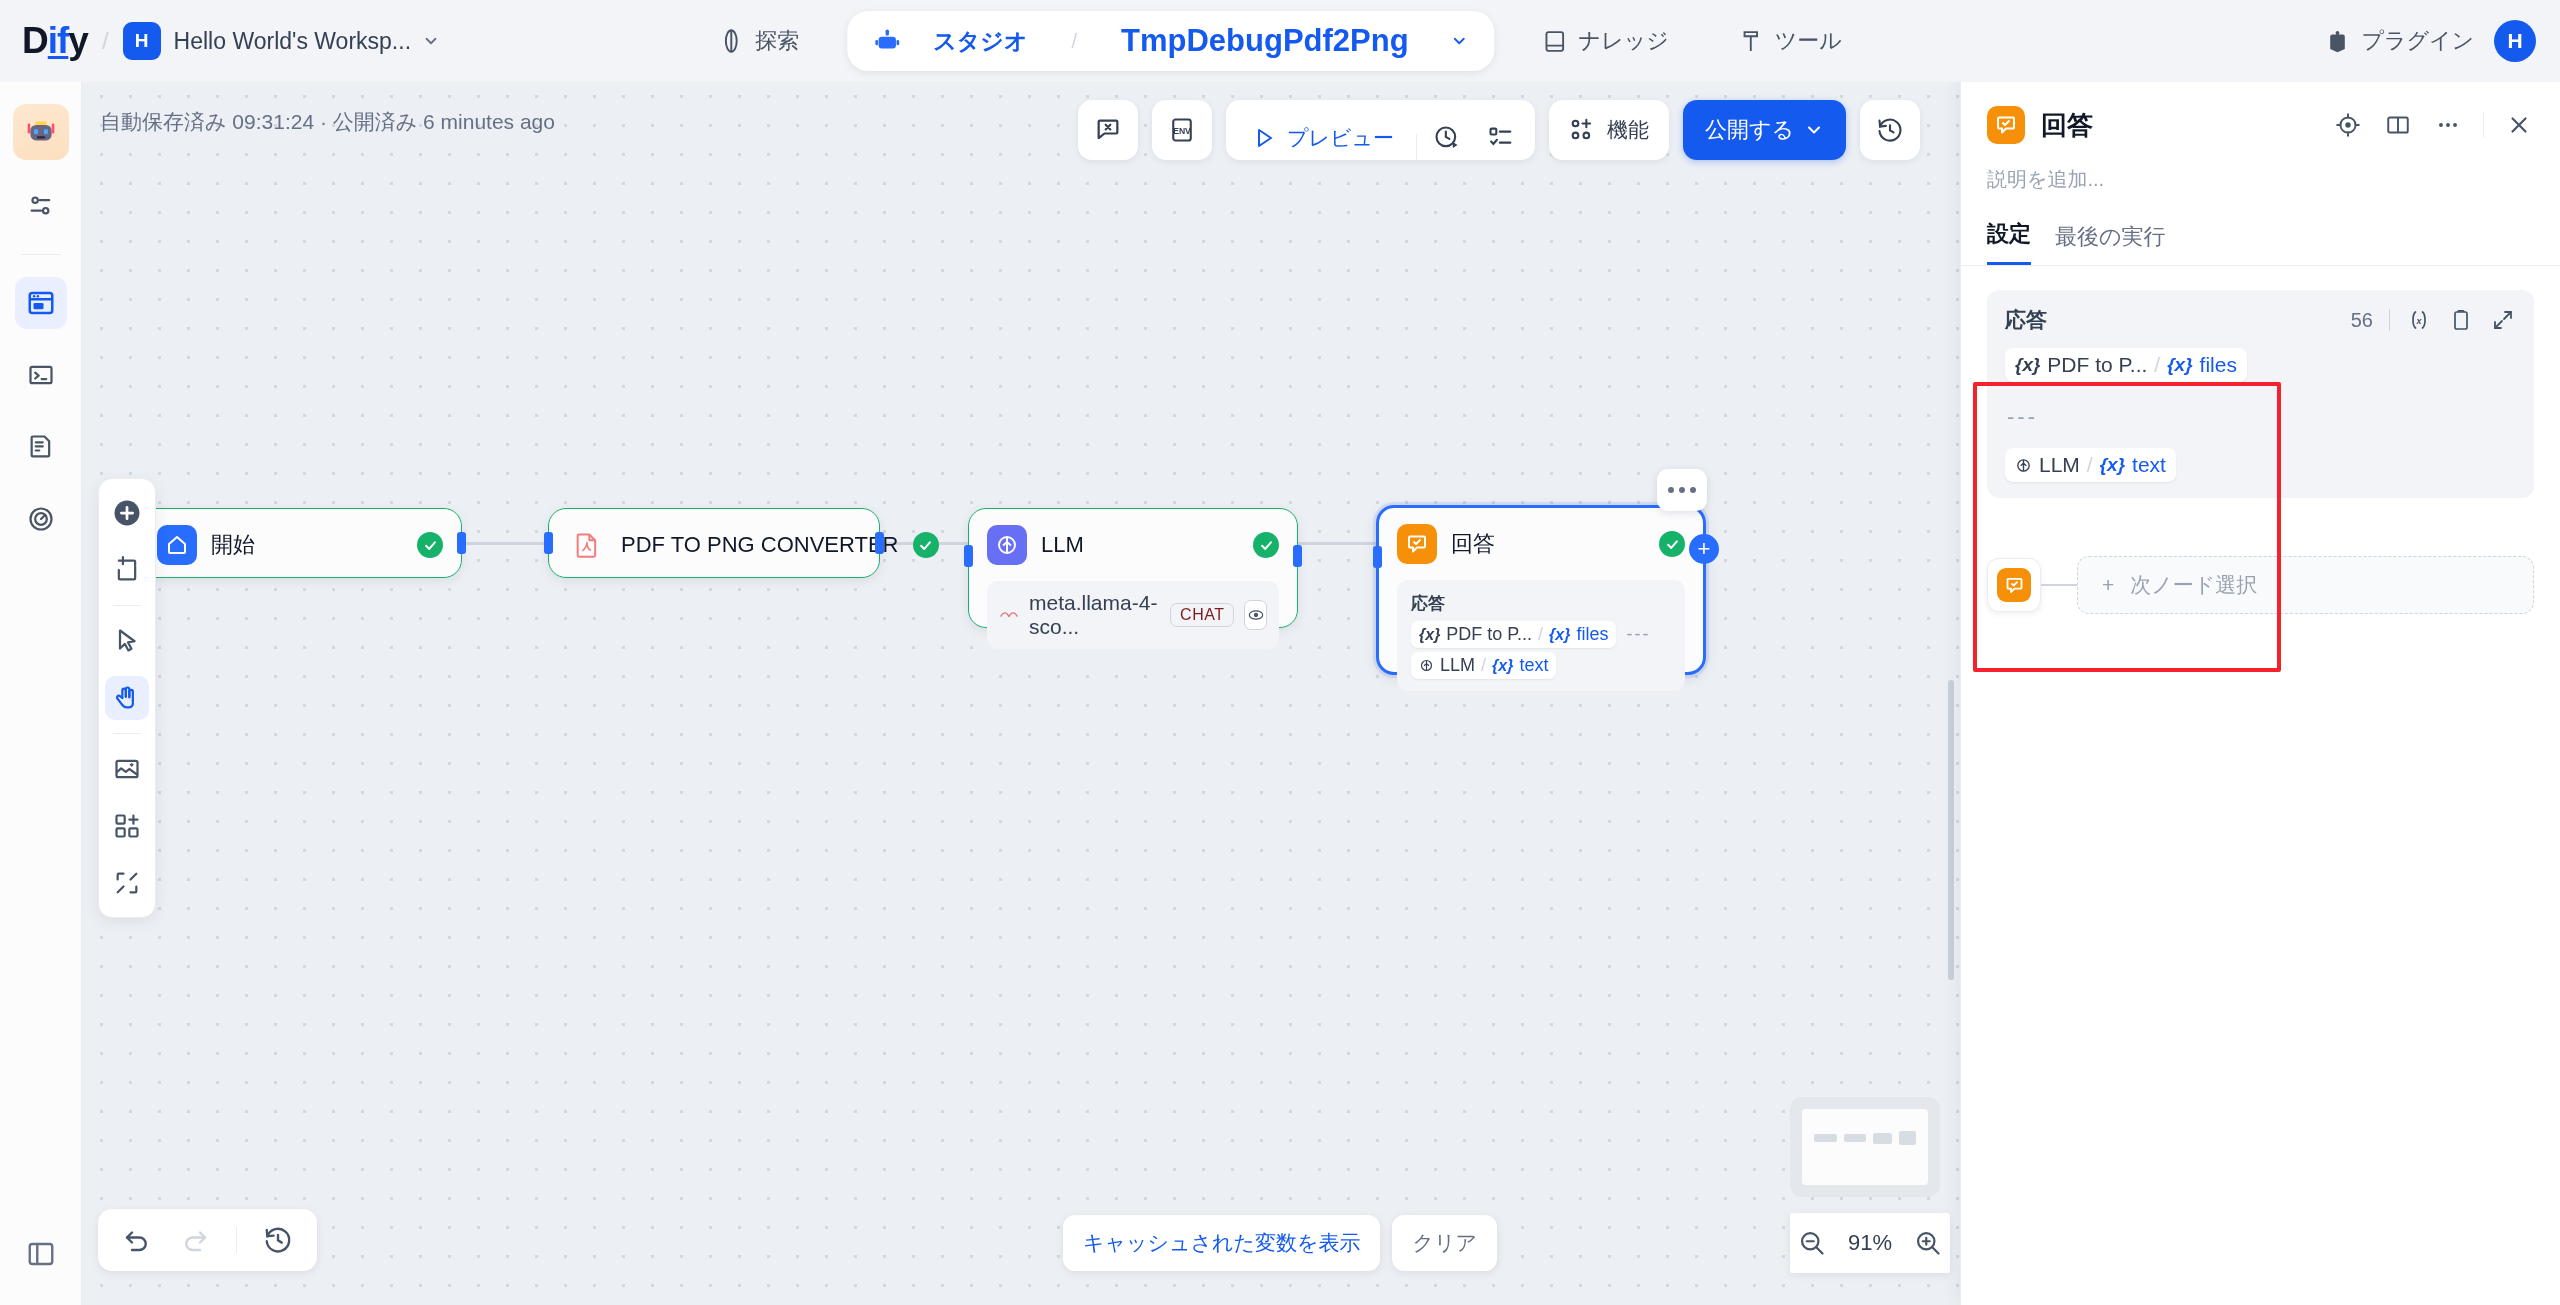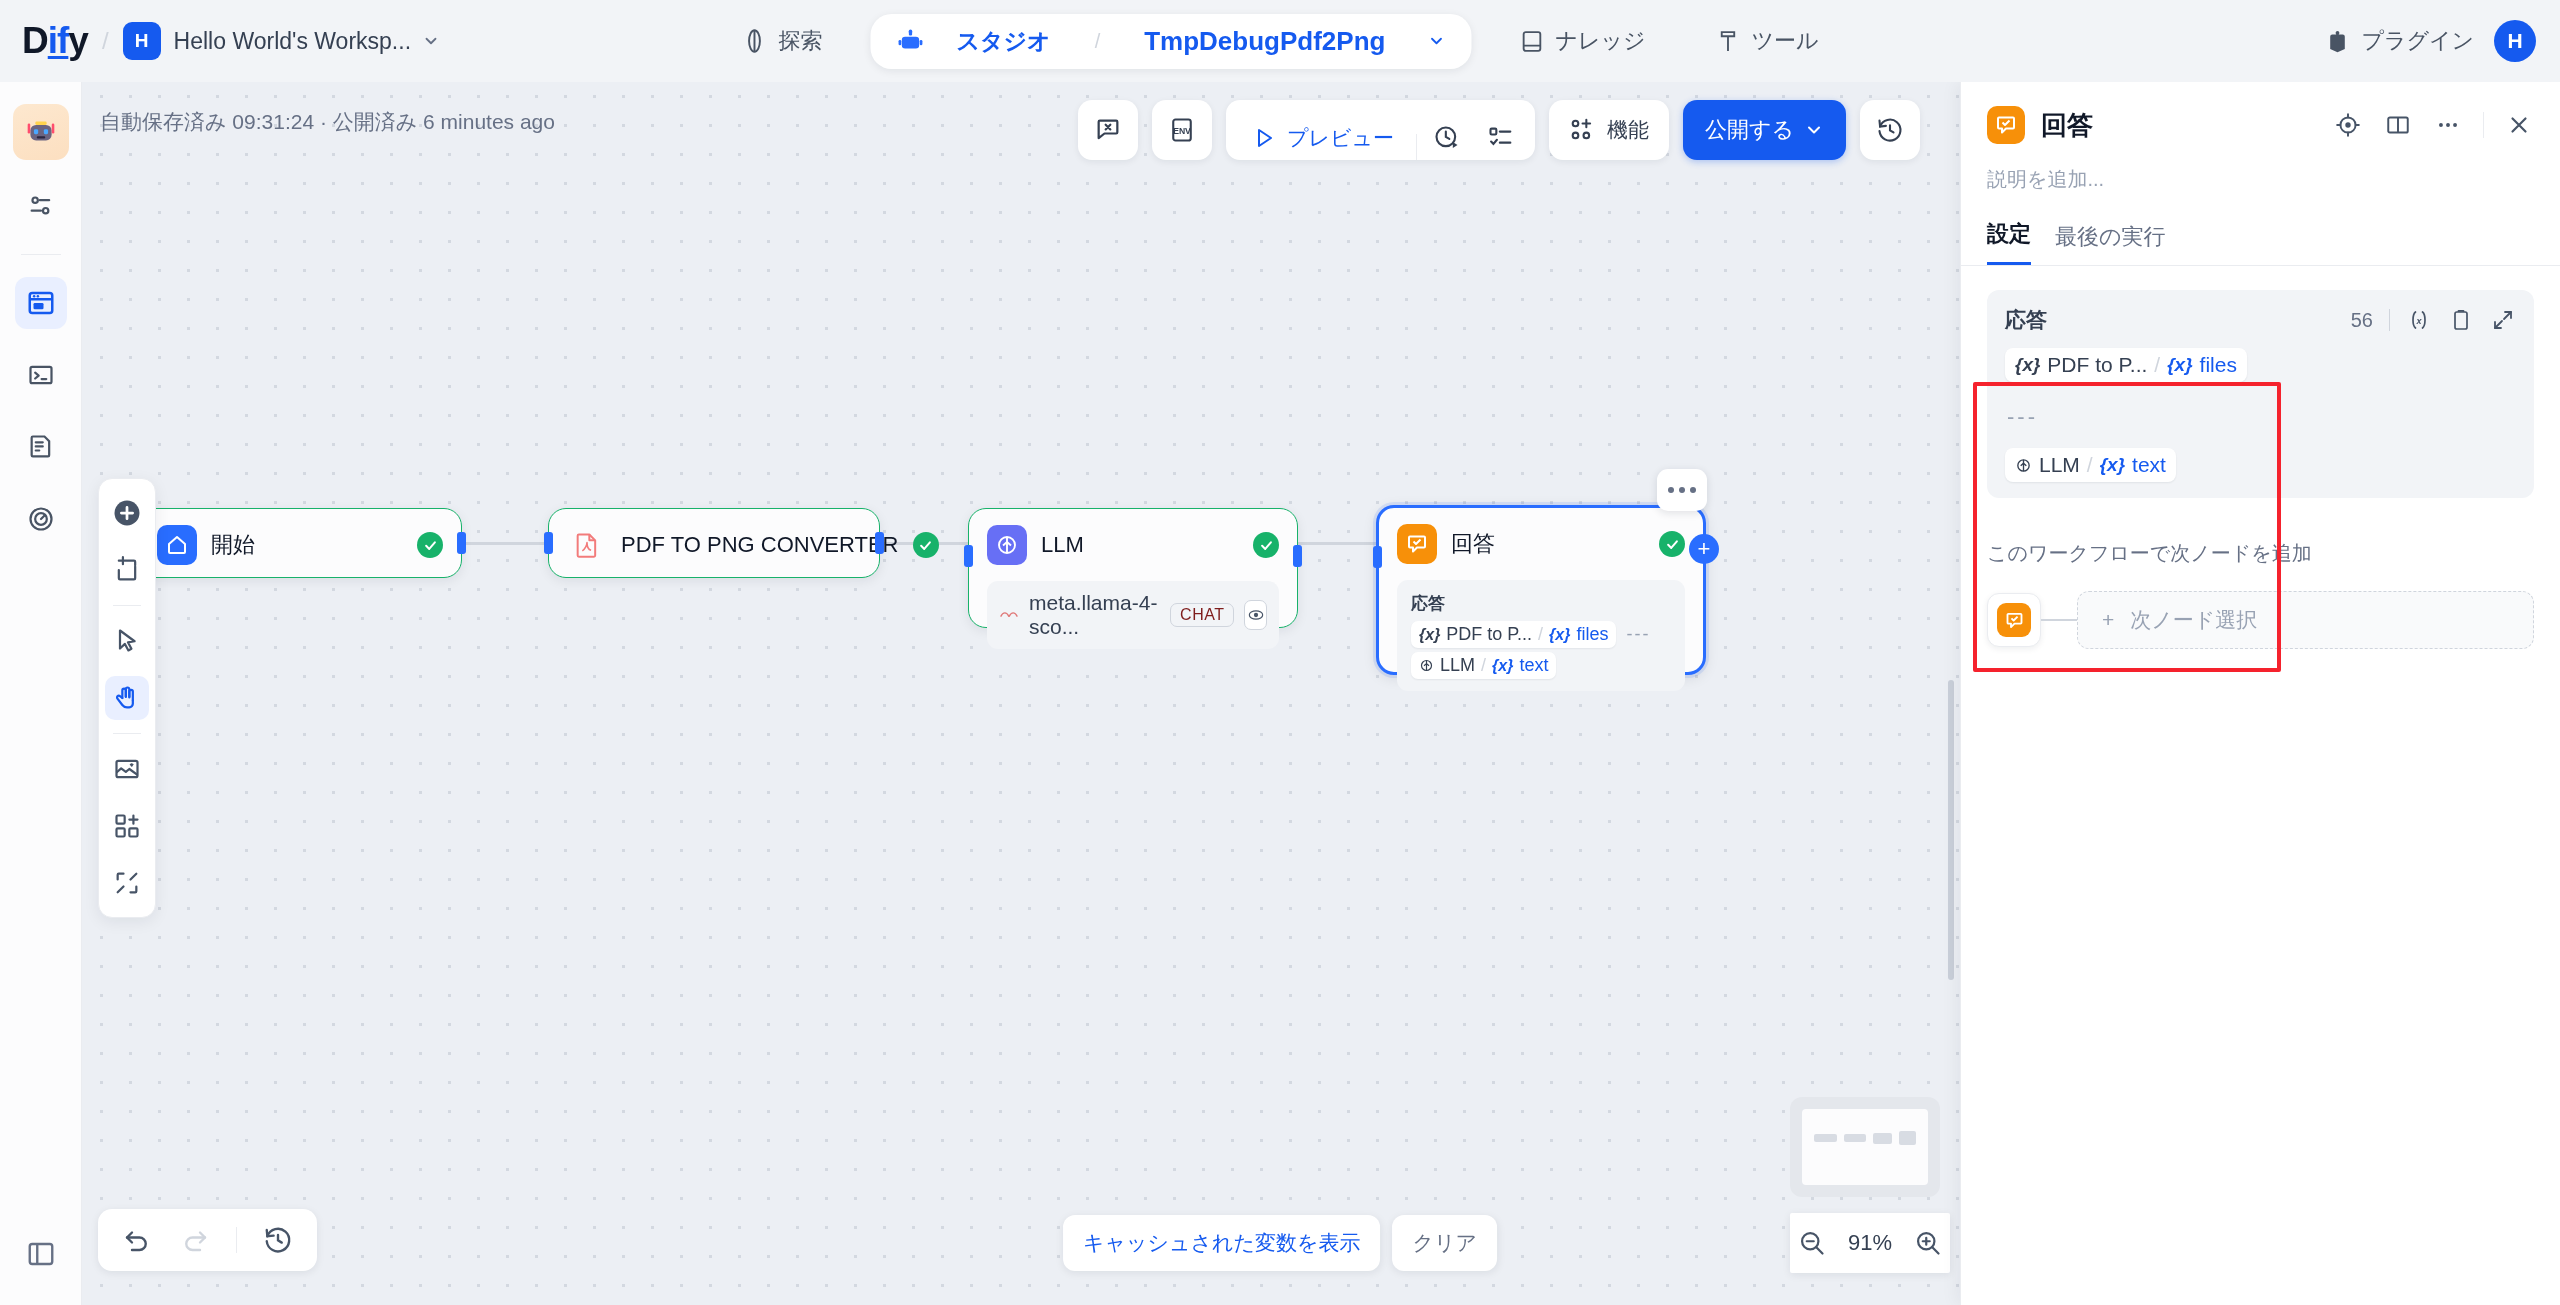--- a/index.html
+++ b/index.html
@@ -38,21 +38,21 @@
     display: flex; align-items: center; gap: 11px;
     padding: 11px 22px; border-radius: 14px;
     font-size: 22px; color: #495464; cursor: pointer;
   }
   .nav-item.pill {
     background: #ffffff; box-shadow: 0 2px 8px rgba(16,24,40,0.08);
     border-radius: 21px; padding: 12px 26px; gap: 32px;
   }
   .nav-item.pill .studio-label { color: #155aef; font-weight: 700; font-size: 23px; }
   .nav-sep { color: #d0d5dd; margin: 0 12px; font-size: 20px; }
-  .app-name { color: #155aef; font-weight: 700; font-size: 26px; }
+  .app-name { color: #155aef; font-weight: 700; font-size: 31px; }
   .nav-gap { width: 26px; }
   svg { display: block; }
 
   .hdr-right {
     position: absolute; right: 24px; display: flex; align-items: center; gap: 20px;
   }
   .plugin-link { display: flex; align-items: center; gap: 11px; font-size: 22px; color: #495464; cursor: pointer; }
   .avatar {
     width: 42px; height: 42px; border-radius: 50%; background: #155aef;
     color: #fff; font-size: 21px; font-weight: 600;
@@ -851,21 +851,20 @@
           </span>
           <span>LLM</span>
           <span class="sep">/</span>
           <span class="vx val">{x}</span>
           <span class="val">text</span>
         </span>
       </div>
     </div>
 
     <div class="next-sec">
-      <div class="next-sub">このワークフローで次ノードを追加</div>
       <div class="next-row">
         <div class="next-ico-wrap">
           <div class="next-ico">
             <svg width="21" height="21" viewBox="0 0 24 24" fill="none" stroke="#fff" stroke-width="2.1" stroke-linejoin="round">
                 <path d="M4 5.5a1 1 0 0 1 1-1h14a1 1 0 0 1 1 1v9a1 1 0 0 1-1 1h-7l-4 4v-4H5a1 1 0 0 1-1-1z"></path>
                 <polyline points="8.5 9.5 11 12 15.5 7.5"></polyline>
               </svg>
           </div>
         </div>
         <div class="next-conn"></div>

